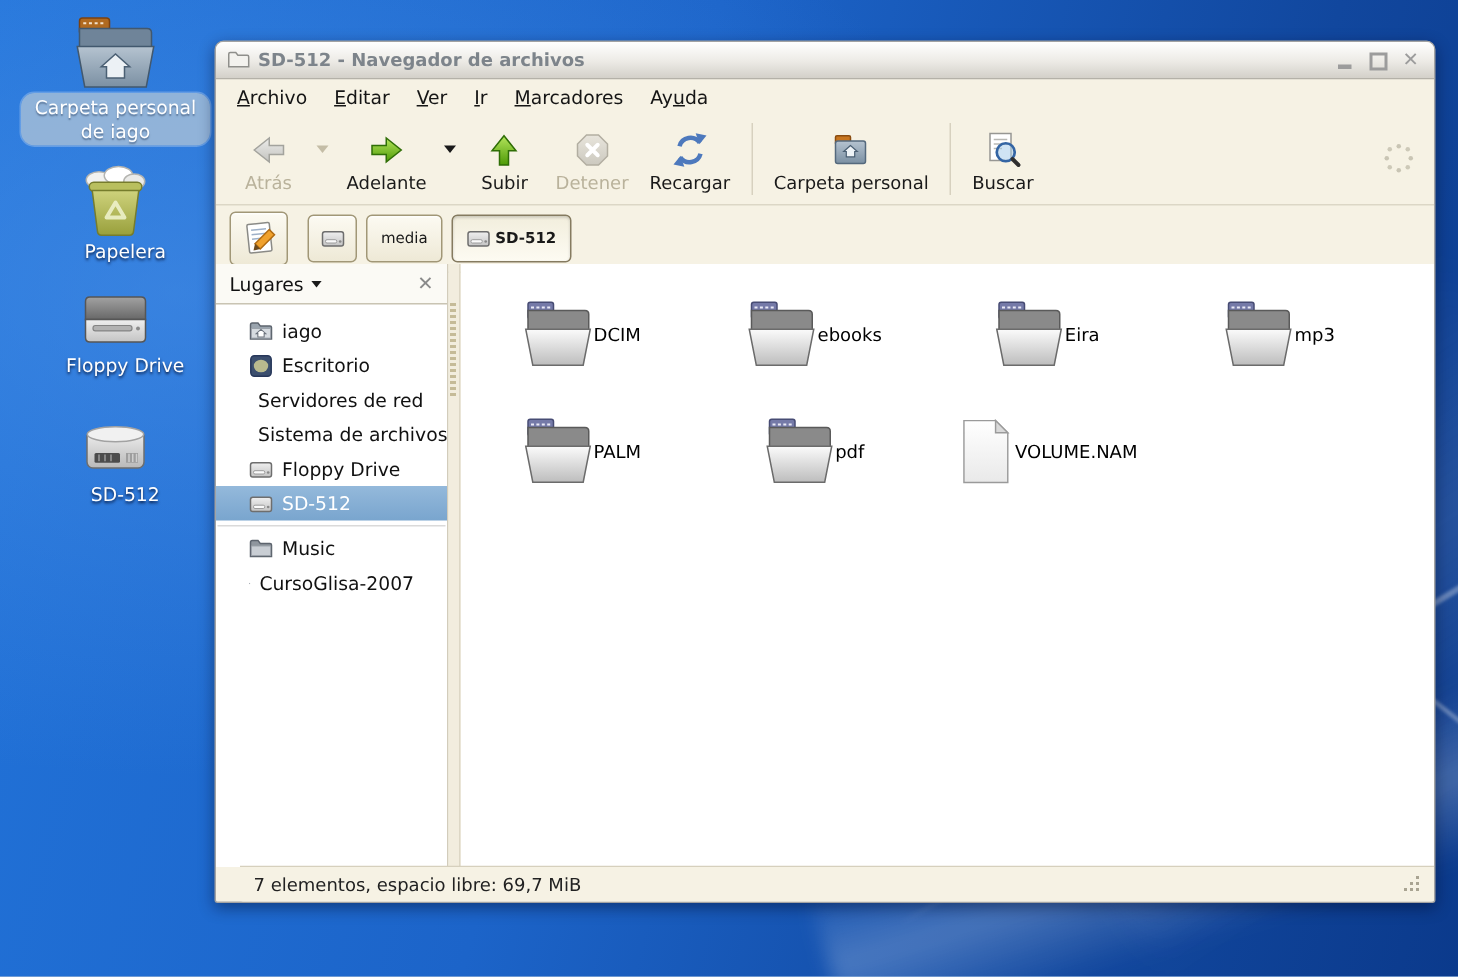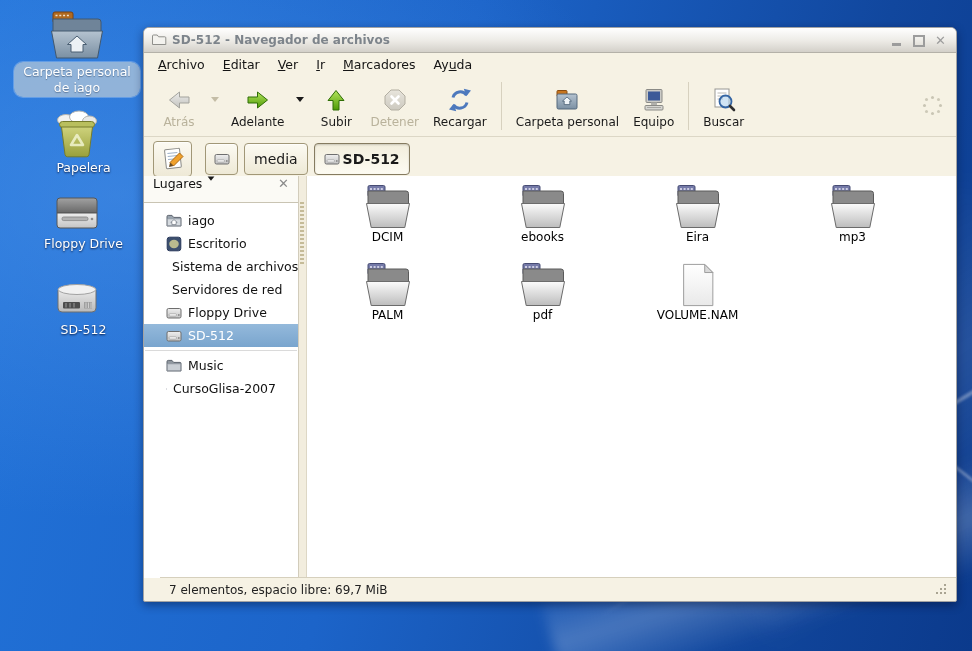--- a/index.html
+++ b/index.html
@@ -57,43 +57,43 @@
   .caret.dim{border-top-color:#c4bda6;}
   .vsep{width:1px;background:#d7d1bf;margin:4px 7px;}
   .throbber{margin-left:auto;align-self:center;width:26px;height:26px;position:relative;margin-right:4px;}
   .throbber::before{content:"";position:absolute;left:11px;top:11px;width:3px;height:3px;border-radius:50%;
     background:transparent;
     box-shadow:0 -8px 0 0 #c9c5b4, 6px -6px 0 0 #cdc9b8, 8px 0 0 0 #c9c5b4, 6px 6px 0 0 #cdc9b8,
                0 8px 0 0 #c9c5b4, -6px 6px 0 0 #cdc9b8, -8px 0 0 0 #c9c5b4, -6px -6px 0 0 #cdc9b8;}
   
   .locationbar{height:44px;display:flex;align-items:center;gap:6px;padding:0 9px;border-bottom:1px solid #cfc9b6;}
   .loc-btn{height:30px;background:linear-gradient(#fcfaf2,#eee9d6);border:1px solid #a19777;border-radius:4px;
-    display:flex;align-items:center;justify-content:center;gap:3px;padding:0 9px;font-size:14px;color:#1a1a1a;
+    display:flex;align-items:center;justify-content:center;gap:3px;padding:0 9px;font-size:10px;color:#1a1a1a;
     box-shadow:inset 0 1px 0 rgba(255,255,255,0.7);}
   .loc-btn.edit{width:37px;height:34px;padding:0;margin-right:7px;}
   .loc-btn.small{width:31px;padding:0;}
   .loc-btn.active{font-weight:bold;border-color:#857b60;
     background:linear-gradient(#f2eedd,#fdfbf2);box-shadow:inset 0 1px 2px rgba(0,0,0,0.18);}
   
   .content{position:absolute;top:148px;bottom:23px;left:0;right:0;display:flex;}
   .sidebar{width:154px;background:#ffffff;border-right:1px solid #d2ccbb;display:flex;flex-direction:column;}
-  .side-header{height:26px;display:flex;gap:5px;padding:0 6px 0 9px;
+  .side-header{height:26px;display:flex;align-items:center;gap:5px;padding:0 6px 0 9px;
     background:#fbfaf5;border-bottom:1px solid #c9c4b3;font-size:12.5px;color:#111;}
   .side-header .spacer{flex:1;}
   .side-close{font-size:13px;font-weight:bold;color:#8a8a8a;padding:0 3px;}
   .side-list{padding-top:6px;}
   .side-item{height:23px;display:flex;align-items:center;gap:6px;padding:0 22px;font-size:12.5px;color:#111;white-space:nowrap;}
   .side-item.selected{background:linear-gradient(#94b9db,#79a5ce);color:#fff;}
   .side-sep{height:1px;background:#dadada;margin:3px 1px;}
   .splitter{width:7px;background:#f2edde;border-right:1px solid #ddd7c5;position:relative;}
   .grip{position:absolute;top:26px;left:1px;width:4px;height:64px;
     background:repeating-linear-gradient(to bottom,#c5bb98 0 2px,transparent 2px 4px);}
   .main{flex:1;background:#fff;padding:7px 0 0 3px;}
   .files-grid{display:grid;grid-template-columns:repeat(4,155px);}
-  .file-item{height:77px;display:flex;flex-direction:column;align-items:center;justify-content:flex-start;padding-top:1px;}
+  .file-item{height:77px;display:flex;flex-direction:row;align-items:center;justify-content:center;padding-top:1px;}
   .file-item .fname{font-size:12px;color:#000;margin-top:0px;}
   
   .statusbar{position:absolute;left:16px;right:0;bottom:0;height:23px;background:#f6f2e4;
     border-top:1px solid #d6d0bd;display:flex;align-items:center;padding:0 9px;font-size:12px;color:#222;
     border-radius:0 0 2px 2px;}
   .resize-grip{margin-left:auto;width:11px;height:11px;position:relative;}
   .resize-grip::before{content:"";position:absolute;right:1px;bottom:1px;width:2px;height:2px;background:#a9a492;
     box-shadow:-4px 4px 0 0 #a9a492, 0 4px 0 0 #a9a492, -8px 8px 0 0 #a9a492, -4px 8px 0 0 #a9a492, 0 8px 0 0 #a9a492;
     transform:translateY(-8px);}
   svg{display:block;}
@@ -392,28 +392,20 @@
     </div>
     <div class="vsep"></div>
     <div class="tbtn">
       <span class="ticon">
           <svg width="26" height="26">
             <use href="#sym-home-folder-tb"></use>
           </svg>
         </span>
       <span class="tlbl">Carpeta personal</span>
     </div>
-    <div class="tbtn">
-      <span class="ticon">
-          <svg width="26" height="26">
-            <use href="#sym-computer"></use>
-          </svg>
-        </span>
-      <span class="tlbl">Equipo</span>
-    </div>
     <div class="vsep"></div>
     <div class="tbtn">
       <span class="ticon">
           <svg width="26" height="26">
             <use href="#sym-search"></use>
           </svg>
         </span>
       <span class="tlbl">Buscar</span>
     </div>
     <div class="throbber"></div>
@@ -457,29 +449,29 @@
           <span>iago</span>
         </div>
         <div class="side-item">
           <svg width="16" height="16">
               <use href="#sym-desktop-sm"></use>
             </svg>
           <span>Escritorio</span>
         </div>
         <div class="side-item">
           <svg width="16" height="16">
+              <use href="#sym-network-sm"></use>
+            </svg>
+          <span>Servidores de red</span>
+        </div>
+        <div class="side-item">
+          <svg width="16" height="16">
               <use href="#sym-drive-sm"></use>
             </svg>
           <span>Sistema de archivos</span>
-        </div>
-        <div class="side-item">
-          <svg width="16" height="16">
-              <use href="#sym-network-sm"></use>
-            </svg>
-          <span>Servidores de red</span>
         </div>
         <div class="side-item">
           <svg width="16" height="16">
               <use href="#sym-drive-sm"></use>
             </svg>
           <span>Floppy Drive</span>
         </div>
         <div class="side-item selected">
           <svg width="16" height="16">
               <use href="#sym-drive-sm"></use>

